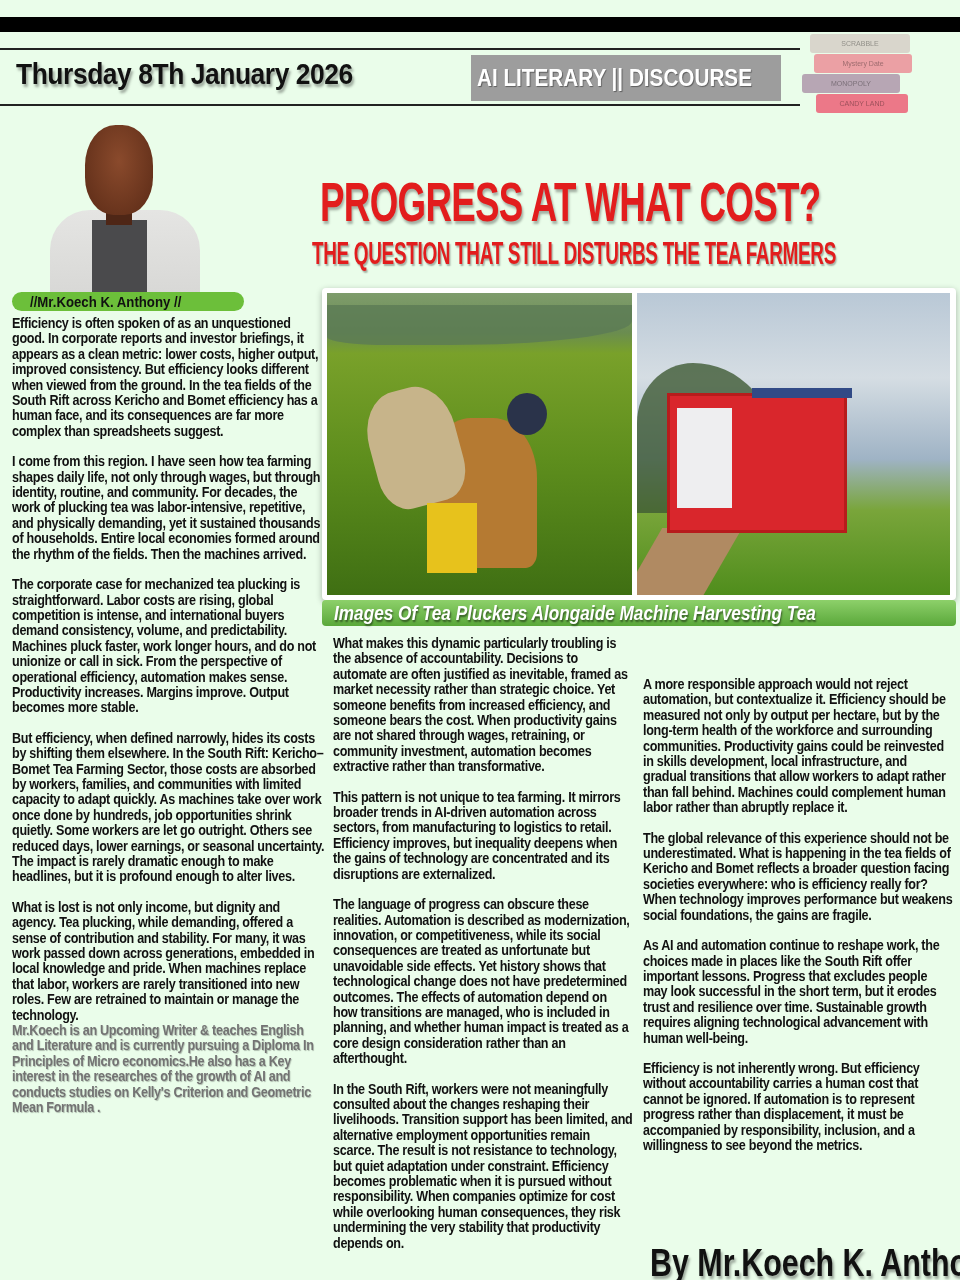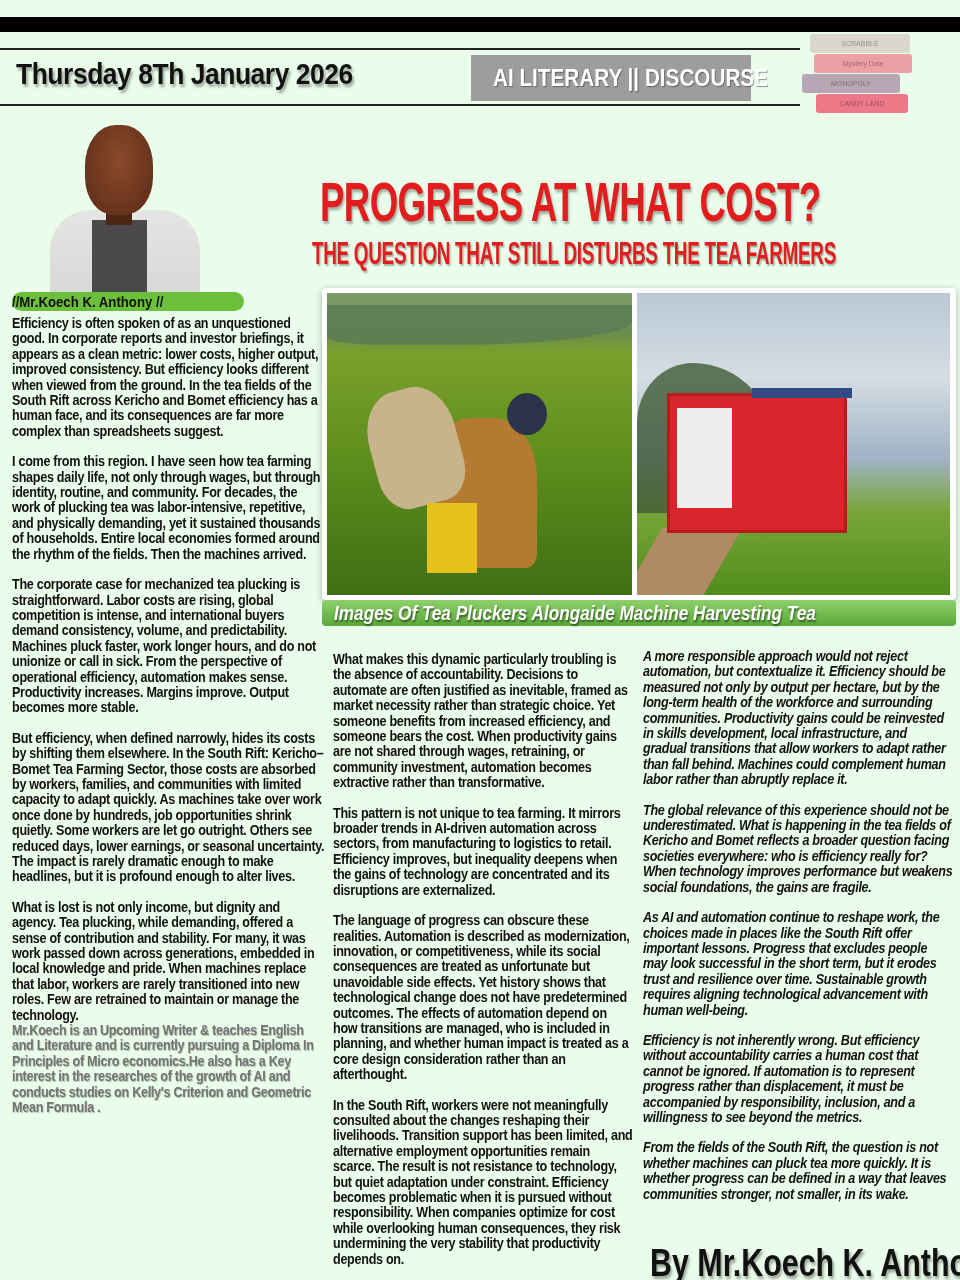--- a/index.html
+++ b/index.html
@@ -16,45 +16,45 @@
   .rule.r2 { top: 104px; width: 800px; }
   .date {
     position: absolute; left: 16px; top: 57px;
     font-family: "Liberation Sans", sans-serif; font-weight: 700;
     font-size: 30px; letter-spacing: -0.5px; color: #111;
     transform: scaleX(0.88); transform-origin: left center;
     text-shadow: 2px 3px 3px rgba(0,0,0,0.35);
     white-space: nowrap;
   }
   .section-tag {
-    position: absolute; left: 471px; top: 55px; width: 280px; height: 46px;
+    position: absolute; left: 471px; top: 55px; width: 310px; height: 46px;
     background: #9d9d9d; color: #fff;
     font-weight: 700; font-size: 23px; line-height: 46px;
-    padding-left: 22px; white-space: nowrap;
+    padding-left: 6px; white-space: nowrap;
     text-shadow: 1px 1px 1px rgba(0,0,0,0.4);
   }
   .section-tag span { display: inline-block; transform: scaleX(0.9); transform-origin: left center; }
   .books { position: absolute; left: 802px; top: 32px; width: 135px; height: 85px; }
   .book { position: absolute; height: 19px; border-radius: 3px; font-size: 7px; color: rgba(0,0,0,0.35); text-align: center; line-height: 19px; }
   .book.b1 { left: 8px; top: 2px; width: 100px; background: #d9d6cc; }
   .book.b2 { left: 12px; top: 22px; width: 98px; background: #eba0a4; }
   .book.b3 { left: 0px; top: 42px; width: 98px; background: #b7a6b4; }
   .book.b4 { left: 14px; top: 62px; width: 92px; background: #ec7888; }
 
   .portrait { position: absolute; left: 40px; top: 115px; width: 205px; height: 180px; }
   .portrait .jacket { position: absolute; left: 10px; top: 95px; width: 150px; height: 90px; background: linear-gradient(180deg,#e5e5e3,#d7d7d5); border-radius: 40px 40px 0 0; }
   .portrait .shirt { position: absolute; left: 52px; top: 105px; width: 55px; height: 80px; background: #4a4a4c; }
   .portrait .head { position: absolute; left: 45px; top: 10px; width: 68px; height: 90px; background: radial-gradient(ellipse at 50% 40%, #8a4a2c, #5a2a16); border-radius: 45% 45% 42% 42%; }
   .portrait .neck { position: absolute; left: 66px; top: 92px; width: 26px; height: 18px; background: #4e2616; }
 
   .byline-pill {
     position: absolute; left: 12px; top: 292px; width: 232px; height: 19px;
     background: #6cbf3a; border-radius: 10px;
     font-weight: 700; font-size: 15px; line-height: 19px; color: #111;
-    white-space: nowrap;
+    padding-left: 18px; white-space: nowrap;
   }
   .byline-pill span { display:inline-block; transform: scaleX(0.88); transform-origin: left center; }
 
   .headline {
     position: absolute; left: 312px; top: 172px; width: 640px;
     color: #e21d1d; font-weight: 900; font-size: 56px; line-height: 60px;
     white-space: nowrap; letter-spacing: -1px;
     text-shadow: 2px 3px 3px rgba(0,0,0,0.3);
     margin-left: 8px;
   }
@@ -91,22 +91,22 @@
   }
   .caption span { display: inline-block; transform: scaleX(0.86); transform-origin: left center; }
 
   .col { position: absolute; font-weight: 700; color: #111; }
   .col p {
     font-size: 15px; line-height: 15.4px; letter-spacing: -0.35px;
     margin-bottom: 15px; white-space: normal;
   }
   .col p span.inner { display: block; transform: scaleX(0.84); transform-origin: left top; width: 119%; }
   .col.c1 { left: 12px; top: 315px; width: 313px; }
-  .col.c2 { left: 333px; top: 651px; width: 300px; }
-  .col.c3 { left: 643px; top: 648px; width: 310px; font-style: italic; }
+  .col.c2 { left: 333px; top: 635px; width: 300px; }
+  .col.c3 { left: 643px; top: 676px; width: 310px; }
   .col p.bio { color: #737373; text-shadow: 1px 1px 1px rgba(0,0,0,0.25); font-weight: 900; }
 
   .signoff {
     position: absolute; left: 650px; top: 1242px; width: 310px;
     font-weight: 900; font-size: 38px; color: #111; white-space: nowrap;
     text-shadow: 2px 3px 3px rgba(0,0,0,0.35);
   }
   .signoff span { display: inline-block; transform: scaleX(0.8); transform-origin: left center; }
 </style>
 </head>
@@ -200,18 +200,15 @@
     </p>
   <p>
       <span class="inner">The global relevance of this experience should not be underestimated. What is happening in the tea fields of Kericho and Bomet reflects a broader question facing societies everywhere: who is efficiency really for? When technology improves performance but weakens social foundations, the gains are fragile.</span>
     </p>
   <p>
       <span class="inner">As AI and automation continue to reshape work, the choices made in places like the South Rift offer important lessons. Progress that excludes people may look successful in the short term, but it erodes trust and resilience over time. Sustainable growth requires aligning technological advancement with human well-being.</span>
     </p>
   <p>
       <span class="inner">Efficiency is not inherently wrong. But efficiency without accountability carries a human cost that cannot be ignored. If automation is to represent progress rather than displacement, it must be accompanied by responsibility, inclusion, and a willingness to see beyond the metrics.</span>
     </p>
-  <p>
-      <span class="inner">From the fields of the South Rift, the question is not whether machines can pluck tea more quickly. It is whether progress can be defined in a way that leaves communities stronger, not smaller, in its wake.</span>
-    </p>
 </div>
 
 <div class="signoff"><span>By Mr.Koech K. Anthony</span></div>
 
 </body></html>

